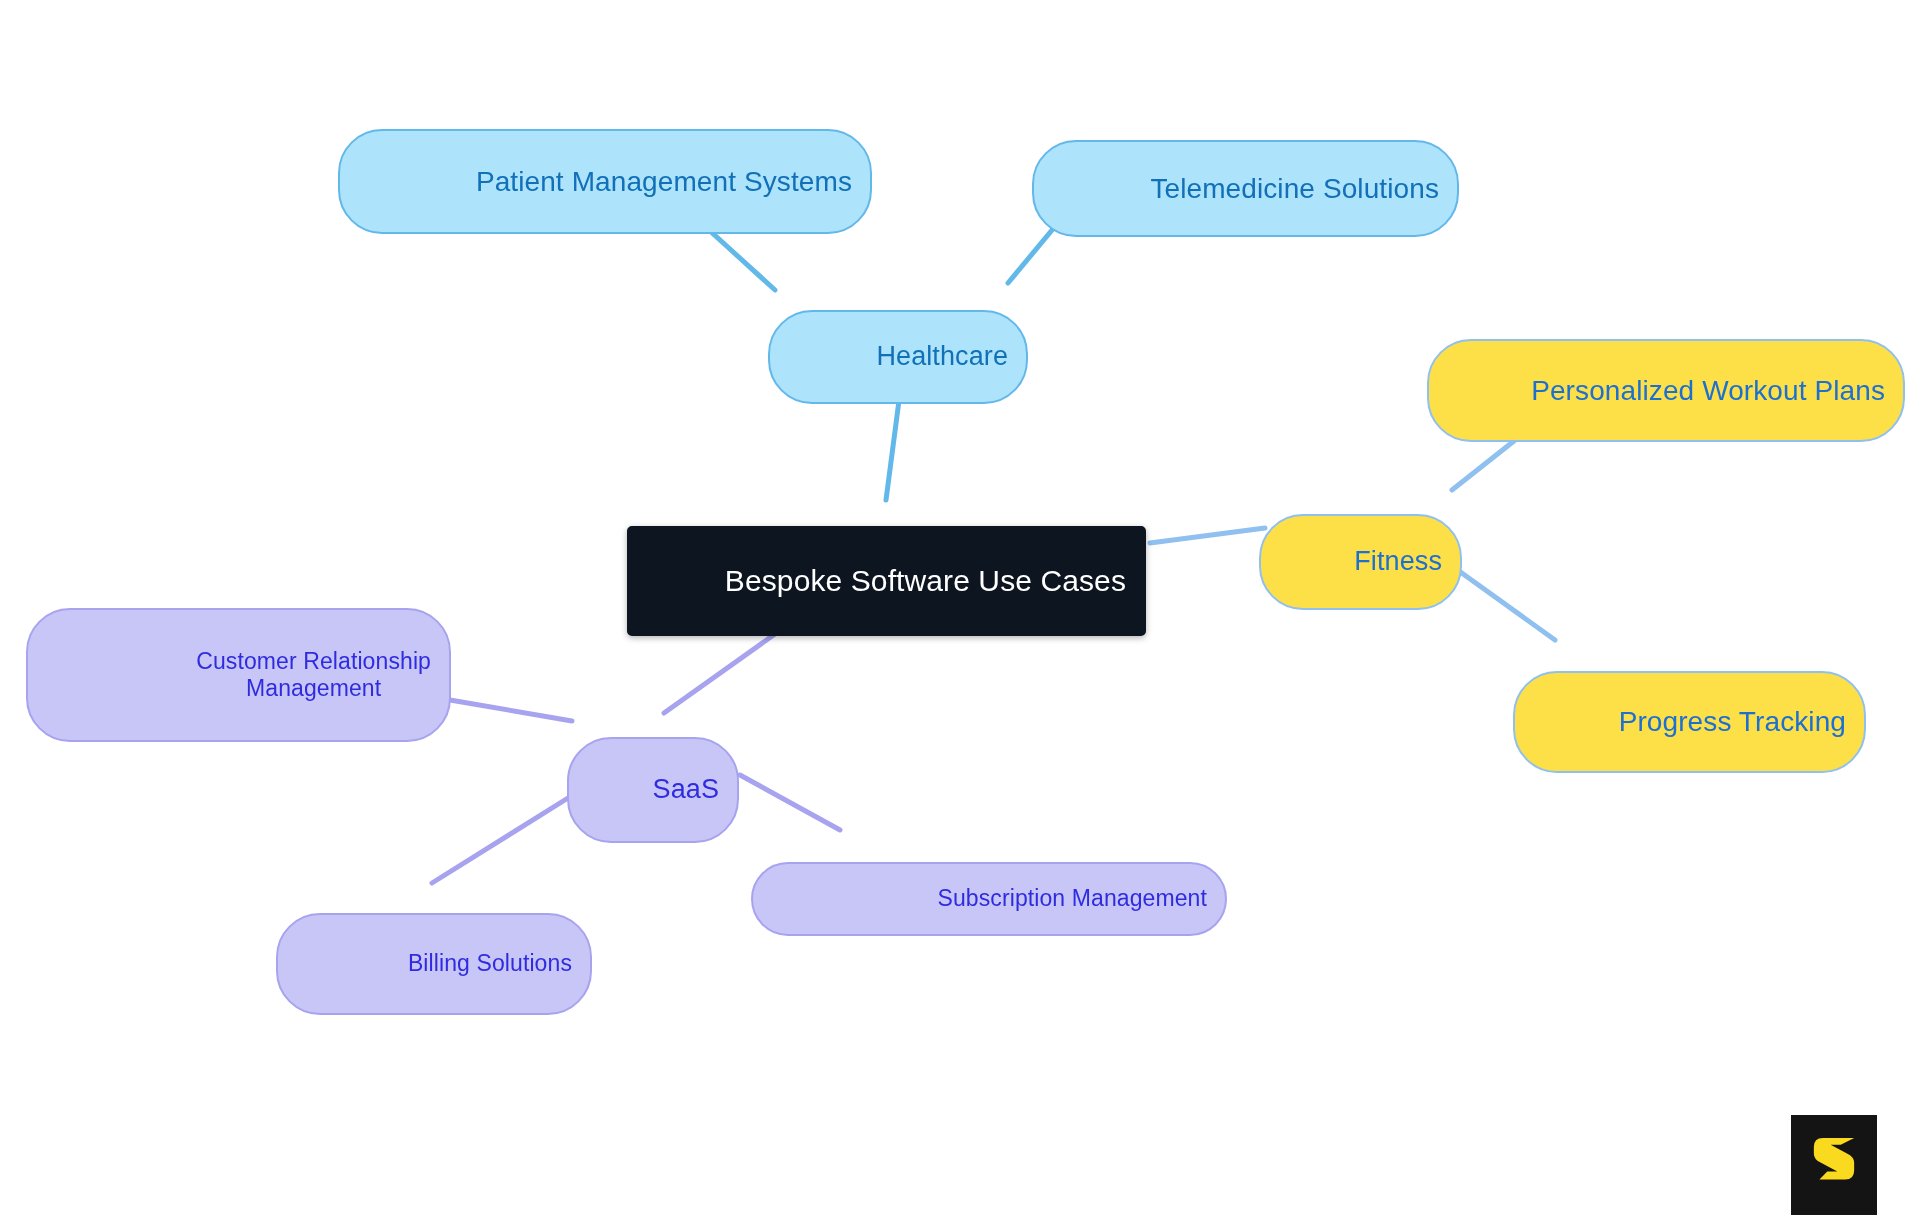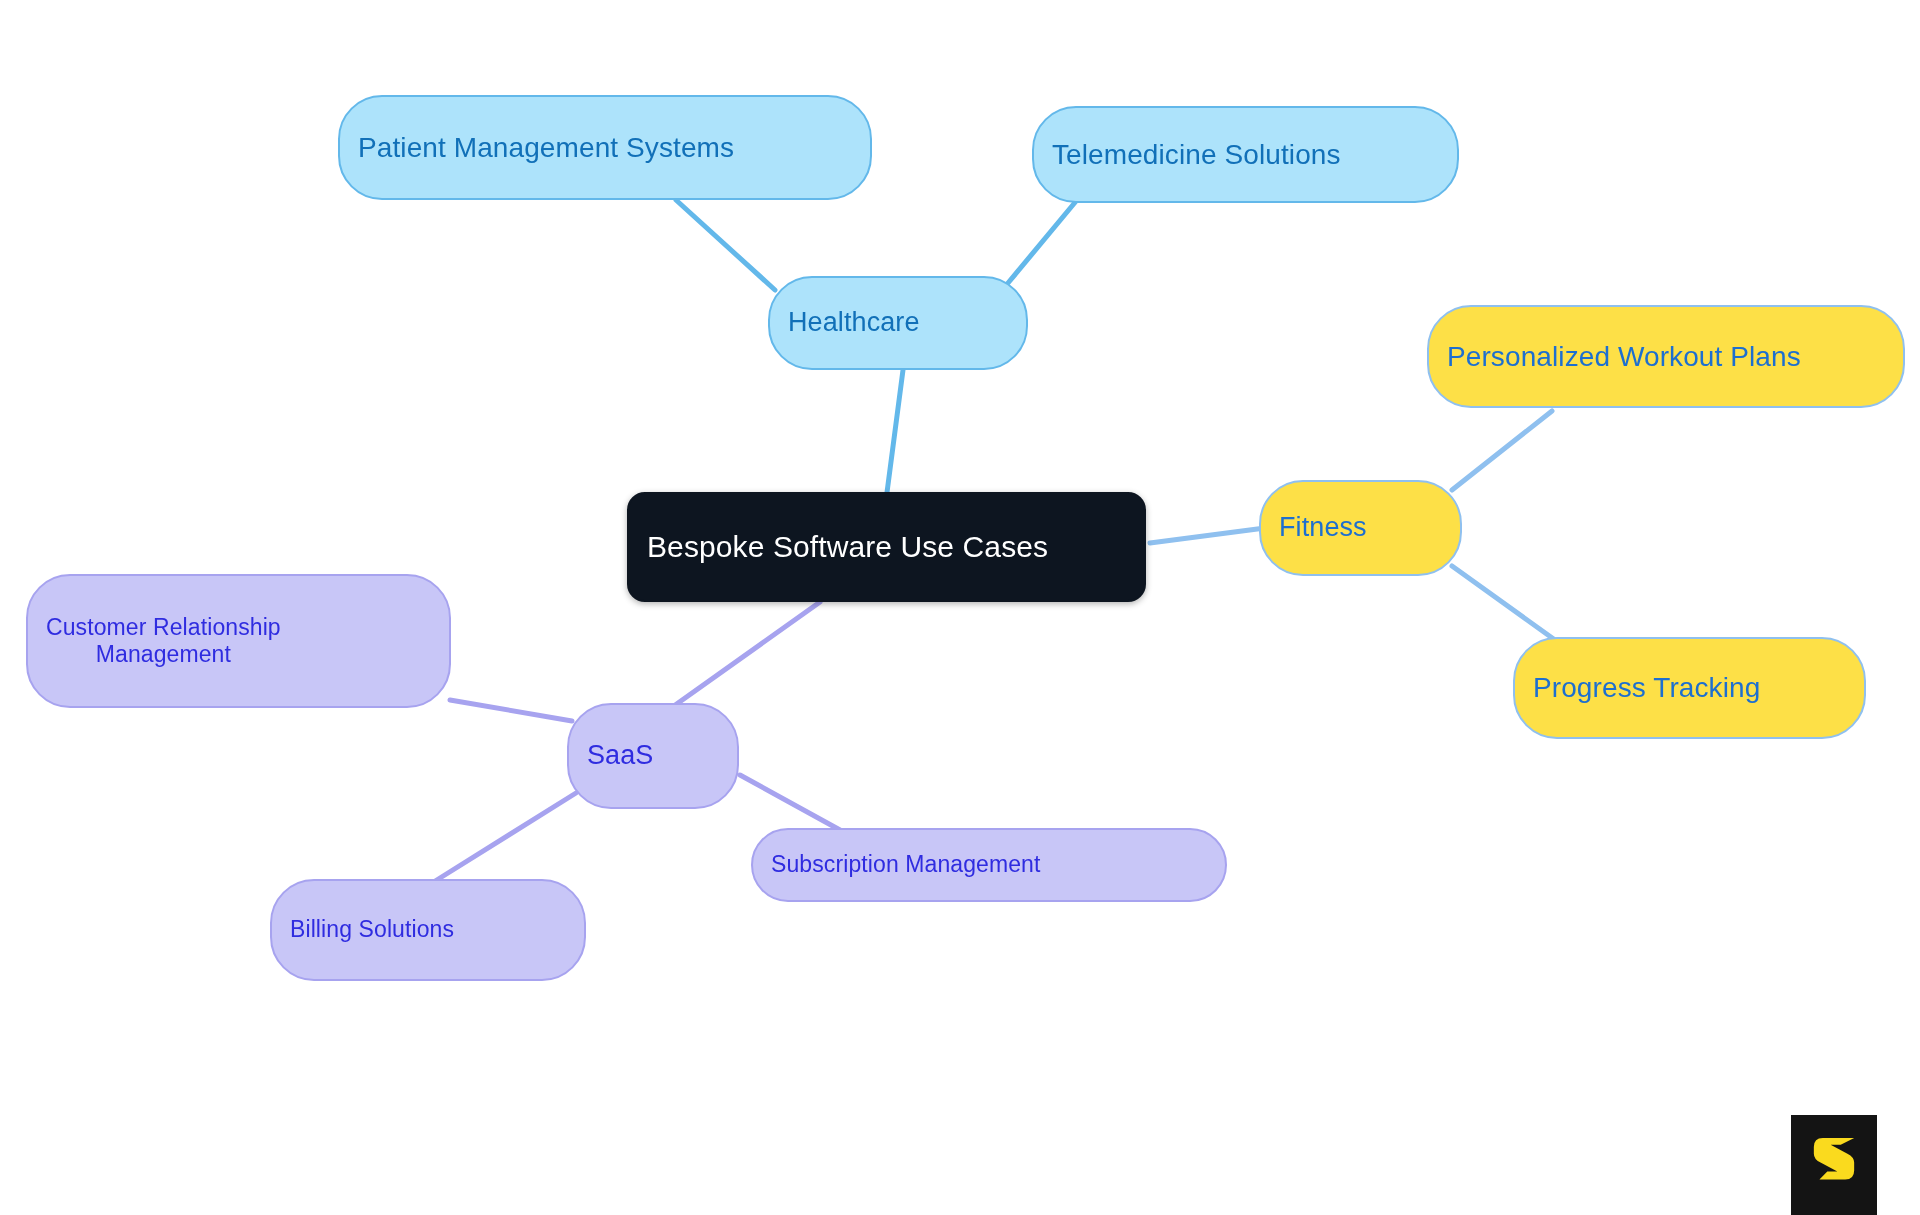--- a/index.html
+++ b/index.html
@@ -28,35 +28,36 @@
     width: 1920px;
     height: 1215px;
     pointer-events: none;
   }
 
   .node {
     position: absolute;
     box-sizing: border-box;
     display: flex;
     align-items: center;
-    justify-content: flex-start;
+    justify-content: flex-end;
     text-align: center;
     border-style: solid;
     border-width: 2px;
     line-height: 1.18;
     white-space: pre-line;
     letter-spacing: 0.1px;
+    margin-top: 34px;
   }
 
   
   .node.root {
     background: #0d1520;
     border-color: #0d1520;
     color: #ffffff;
-    border-radius: 18px;
+    border-radius: 5px;
     font-size: 30px;
     box-shadow: 0 2px 6px rgba(0,0,0,0.30);
   }
 
   
   .node.blue-mid {
     background: #ade3fb;
     border-color: #63b8ea;
     color: #1170b8;
     border-radius: 44px;
@@ -163,21 +164,21 @@
 
   <div class="node lavender branch" style="left:567px; top:703px; width:172px; height:106px;">
     <span class="node-label">SaaS</span>
   </div>
 
   <div class="node lavender" style="left:26px; top:574px; width:425px; height:134px;">
     <span class="node-label">Customer Relationship
 Management</span>
   </div>
 
-  <div class="node lavender" style="left:270px; top:879px; width:316px; height:102px;">
+  <div class="node lavender" style="left:276px; top:879px; width:316px; height:102px;">
     <span class="node-label">Billing Solutions</span>
   </div>
 
   <div class="node lavender" style="left:751px; top:828px; width:476px; height:74px;">
     <span class="node-label">Subscription Management</span>
   </div>
 
   <div id="brand-logo">
     <svg width="56" height="56" viewBox="0 0 100 100" xmlns="http://www.w3.org/2000/svg">
       <path d="M86 16 L30 16 Q14 16 14 32 L14 44 Q14 54 26 60 L56 76 L38 76 L24 90 L70 90 Q86 90 86 74 L86 60 Q86 50 74 44 L44 28 L62 28 Z" fill="#fada1e"></path>

